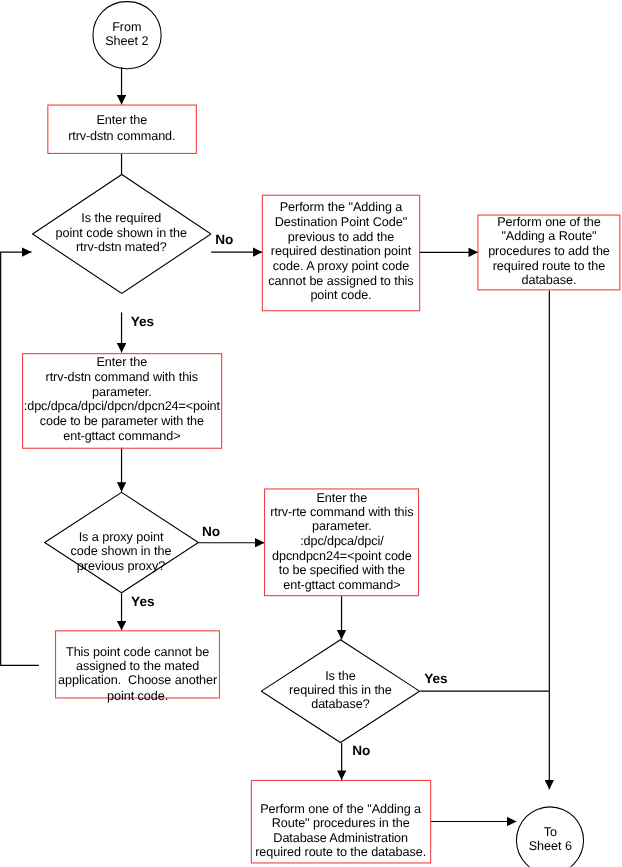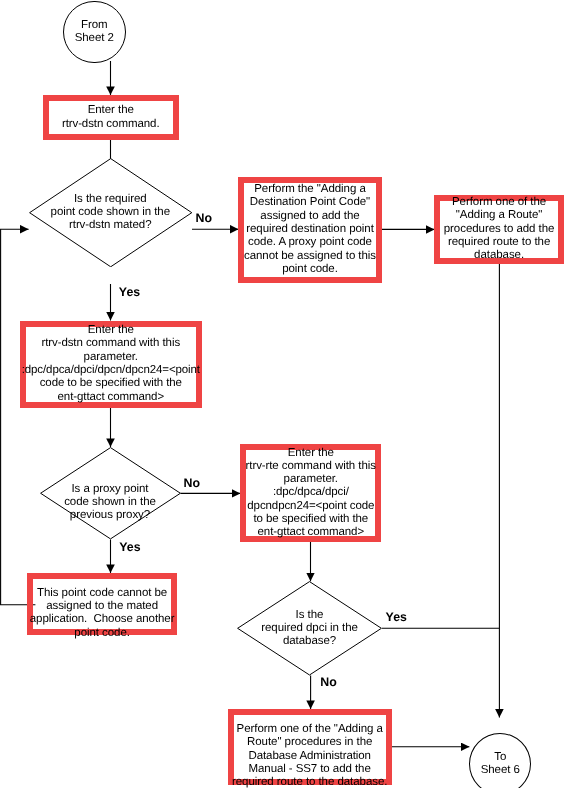--- a/index.html
+++ b/index.html
@@ -3,21 +3,21 @@
 <meta charset="utf-8">
 <title>Flowchart</title>
 <style>
   html,body{margin:0;padding:0;background:#ffffff;}
   body{width:565px;height:788px;overflow:hidden;
        font-family:"Liberation Sans",sans-serif;color:#000000;
        -webkit-font-smoothing:antialiased;text-rendering:geometricPrecision;}
   #stage{position:relative;width:565px;height:788px;}
   svg#edges{position:absolute;left:0;top:0;width:565px;height:788px;overflow:visible;}
   .node{position:absolute;box-sizing:border-box;}
-  .box{border:6px solid #ef4444;background:transparent;}
+  .box{border:1px solid #ef4444;background:transparent;}
   .tcell{position:absolute;left:0;top:0;width:100%;height:100%;
          display:flex;align-items:center;justify-content:center;}
     .txt{transform:translateZ(0);font-size:11.5px;line-height:13.3px;text-align:center;letter-spacing:-0.06px;}
   .txt>div{white-space:pre;}
   .lbl{position:absolute;transform:translateZ(0);font-size:12.4px;line-height:12.4px;white-space:nowrap;font-weight:bold;}
   .term{position:absolute;border:1px solid #000000;border-radius:50%;background:transparent;}
   .dia{position:absolute;}
   .it{letter-spacing:-0.1px;}
   .d1{margin-top:19px;}
 </style>
@@ -43,21 +43,21 @@
       <path d="M180.5 493.4 L240.4 493.4" marker-end="url(#ah)"></path>
       <path d="M110.5 539.5 L110.5 573" marker-end="url(#ah)"></path>
       <path d="M35.4 604.8 L0.6 604.8 L0.6 229.2 L28.6 229.2" marker-end="url(#ah)"></path>
       <path d="M310.5 542 L310.5 581.3" marker-end="url(#ah)"></path>
       <path d="M382 628.2 L499 628.2"></path>
       <path d="M310.6 675.5 L310.6 709" marker-end="url(#ah)"></path>
       <path d="M391.3 746.8 L469.4 746.8" marker-end="url(#ah)"></path>
     </g>
   </svg>
 
-  <div class="term" style="left:63px;top:0.6px;width:60.6px;height:60.6px;">
+  <div class="term" style="left:84px;top:0.6px;width:60.6px;height:60.6px;">
     <div class="tcell">
         <div class="txt">
           <div><span>From</span></div>
           <div><span>Sheet 2</span></div>
         </div>
       </div>
   </div>
 
   <div class="node box" style="left:42.5px;top:95px;width:136.5px;height:45.4px;">
     <div class="tcell">
@@ -79,21 +79,21 @@
           <div><span class="it">rtrv-dstn</span><span> mated?</span></div>
         </div>
       </div>
   </div>
 
   <div class="node box" style="left:238.4px;top:176.6px;width:143.2px;height:106px;">
     <div class="tcell">
         <div class="txt">
           <div><span>Perform the "Adding a</span></div>
           <div><span>Destination Point Code"</span></div>
-          <div><span>assigned to add the</span></div>
+          <div><span>previous to add the</span></div>
           <div><span>required destination point</span></div>
           <div><span>code. A proxy point code</span></div>
           <div><span>cannot be assigned to this</span></div>
           <div><span>point code.</span></div>
         </div>
       </div>
   </div>
 
   <div class="node box" style="left:434.4px;top:194.5px;width:129.4px;height:69.8px;">
     <div class="tcell">
@@ -107,40 +107,40 @@
       </div>
   </div>
 
   <div class="node box" style="left:20px;top:320.5px;width:181.6px;height:87px;">
     <div class="tcell">
         <div class="txt">
           <div><span>Enter the</span></div>
           <div><span class="it">rtrv-dstn</span><span> command with this</span></div>
           <div><span>parameter.</span></div>
           <div><span class="it">:dpc/dpca/dpci/dpcn/dpcn24=&lt;point</span></div>
-          <div><span class="it">code to be specified with the</span></div>
+          <div><span class="it">code to be parameter with the</span></div>
           <div><span class="it">ent-gttact command&gt;</span></div>
         </div>
       </div>
   </div>
 
   <div class="dia" style="left:39.5px;top:447px;width:141px;height:92.5px;">
     <svg width="141" height="92.5" viewBox="0 0 141 92.5">
       <polygon points="0.6,46.25 70.5,0.6 140.4,46.25 70.5,91.9" fill="#fff" stroke="#000" stroke-width="1"></polygon>
     </svg>
     <div class="tcell">
         <div class="txt d1">
           <div><span>Is a proxy point</span></div>
           <div><span>code shown in the</span></div>
           <div><span>previous proxy?</span></div>
         </div>
       </div>
   </div>
 
-  <div class="node box" style="left:27px;top:573px;width:150.2px;height:61.5px;">
+  <div class="node box" style="left:50px;top:573px;width:150.2px;height:61.5px;">
     <div class="tcell">
         <div class="txt d1">
           <div><span>This point code cannot be</span></div>
           <div><span>assigned to the mated</span></div>
           <div><span>application.  Choose another</span></div>
           <div><span>point code.</span></div>
         </div>
       </div>
   </div>
 
@@ -158,33 +158,32 @@
       </div>
   </div>
 
   <div class="dia" style="left:237px;top:581.3px;width:145px;height:94.6px;">
     <svg width="145" height="94.6" viewBox="0 0 145 94.6">
       <polygon points="0.6,47.3 72.5,0.6 144.4,47.3 72.5,94" fill="#fff" stroke="#000" stroke-width="1"></polygon>
     </svg>
     <div class="tcell">
         <div class="txt">
           <div><span>Is the</span></div>
-          <div><span>required dpci in the</span></div>
+          <div><span>required this in the</span></div>
           <div><span>database?</span></div>
         </div>
       </div>
   </div>
 
   <div class="node box" style="left:227.7px;top:708.8px;width:164px;height:75.8px;">
     <div class="tcell">
         <div class="txt d1">
           <div><span>Perform one of the "Adding a</span></div>
           <div><span>Route" procedures in the</span></div>
           <div><span class="it">Database Administration</span></div>
-          <div><span class="it">Manual - SS7</span><span> to add the</span></div>
           <div><span>required route to the database.</span></div>
         </div>
       </div>
   </div>
 
   <div class="term" style="left:469.1px;top:733px;width:60.4px;height:60.2px;">
     <div class="tcell">
         <div class="txt">
           <div><span>To</span></div>
           <div><span>Sheet 6</span></div>

